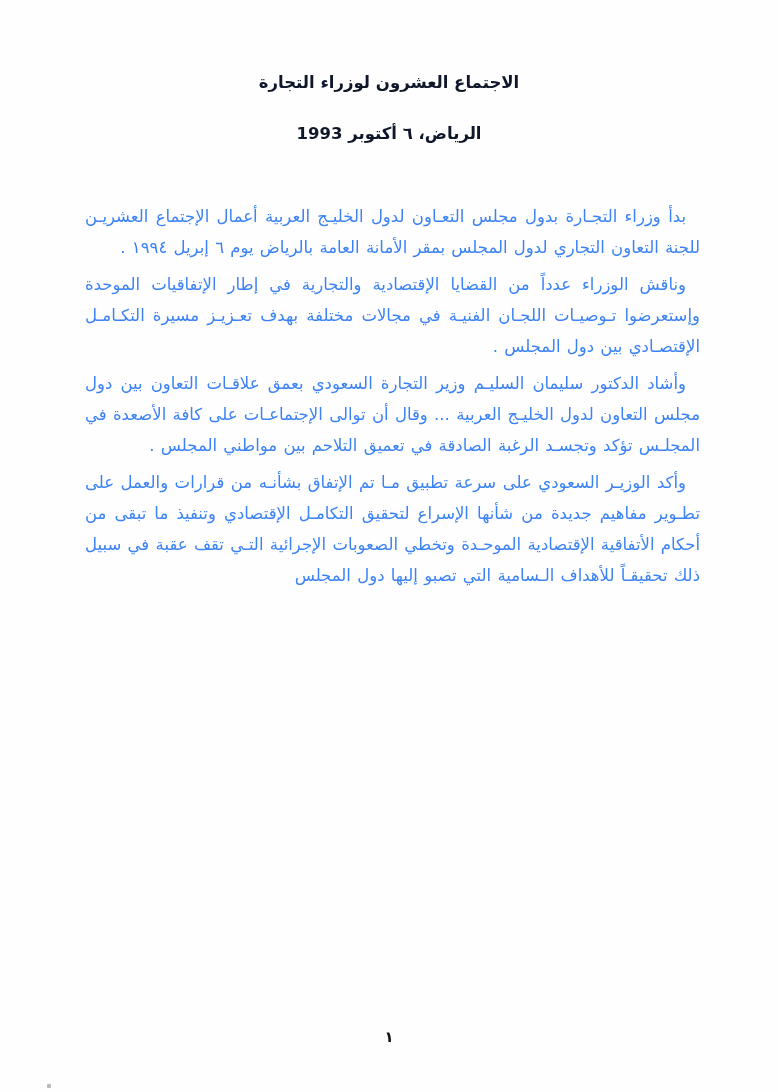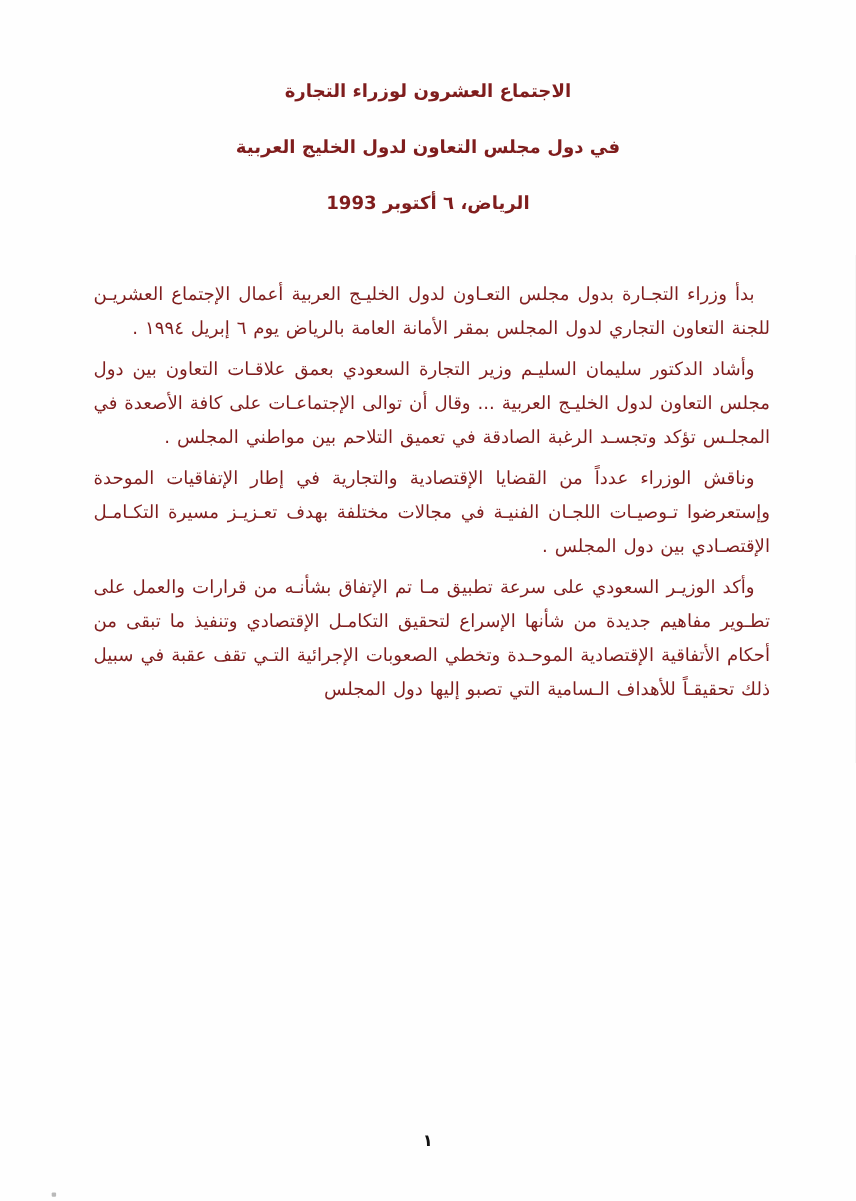--- a/index.html
+++ b/index.html
@@ -21,35 +21,35 @@
   .title-block {
     padding-top: 72px;
     text-align: center;
   }
   .title-line {
     font-size: 16.5px;
     font-weight: 700;
     line-height: 22px;
     margin-bottom: 29px;
     letter-spacing: 0.3px;
-    color: #7f1d1d;
+    color: #0f172a;
   }
   .body-block {
     margin-top: 56px;
     padding-right: 78px;
     padding-left: 85px;
   }
   .para {
     font-size: 16.5px;
     line-height: 31px;
     text-align: justify;
     text-align-last: right;
     text-indent: 14px;
     margin: 0 0 6px 0;
-    color: #7f1d1d;
+    color: #3b82f6;
     word-spacing: 1px;
   }
   .page-number {
     position: absolute;
     bottom: 46px;
     left: 0;
     right: 0;
     text-align: center;
     font-size: 15px;
     font-weight: 700;
@@ -65,28 +65,27 @@
     border-radius: 1px;
   }
 </style>
 </head>
 <body>
 
 <div class="page">
 
   <div class="title-block">
     <div class="title-line">الاجتماع العشرون لوزراء التجارة</div>
-    <div class="title-line">في دول مجلس التعاون لدول الخليج العربية</div>
     <div class="title-line">الرياض، ٦ أكتوبر 1993</div>
   </div>
 
   <div class="body-block">
     <p class="para">بدأ وزراء التجـارة بدول مجلس التعـاون لدول الخليـج العربية أعمال الإجتماع العشريـن للجنة التعاون التجاري لدول المجلس بمقر الأمانة العامة بالرياض يوم ٦ إبريل ١٩٩٤ .</p>
+    <p class="para">وناقش الوزراء عدداً من القضايا الإقتصادية والتجارية في إطار الإتفاقيات الموحدة وإستعرضوا تـوصيـات اللجـان الفنيـة في مجالات مختلفة بهدف تعـزيـز مسيرة التكـامـل الإقتصـادي بين دول المجلس .</p>
     <p class="para">وأشاد الدكتور سليمان السليـم وزير التجارة السعودي بعمق علاقـات التعاون بين دول مجلس التعاون لدول الخليـج العربية ... وقال أن توالى الإجتماعـات على كافة الأصعدة في المجلـس تؤكد وتجسـد الرغبة الصادقة في تعميق التلاحم بين مواطني المجلس .</p>
-    <p class="para">وناقش الوزراء عدداً من القضايا الإقتصادية والتجارية في إطار الإتفاقيات الموحدة وإستعرضوا تـوصيـات اللجـان الفنيـة في مجالات مختلفة بهدف تعـزيـز مسيرة التكـامـل الإقتصـادي بين دول المجلس .</p>
     <p class="para">وأكد الوزيـر السعودي على سرعة تطبيق مـا تم الإتفاق بشأنـه من قرارات والعمل على تطـوير مفاهيم جديدة من شأنها الإسراع لتحقيق التكامـل الإقتصادي وتنفيذ ما تبقى من أحكام الأتفاقية الإقتصادية الموحـدة وتخطي الصعوبات الإجرائية التـي تقف عقبة في سبيل ذلك تحقيقـاً للأهداف الـسامية التي تصبو إليها دول المجلس</p>
   </div>
 
   <div class="page-number">١</div>
 
   <div class="scan-speck"></div>
 
 </div>
 
 </body></html>

